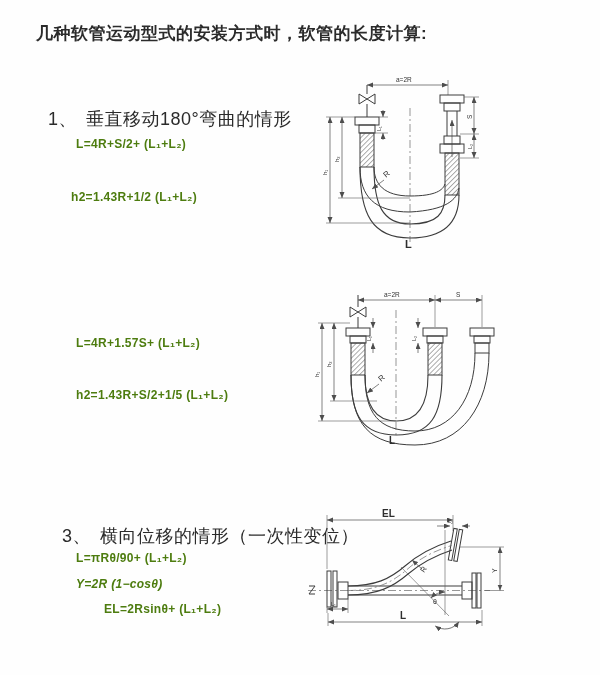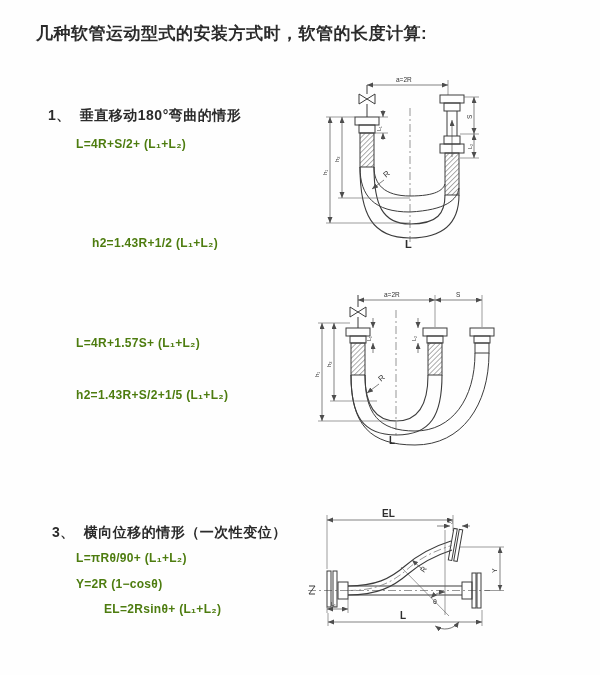--- a/index.html
+++ b/index.html
@@ -2,21 +2,21 @@
 <html><head>
 <meta charset="utf-8">
 <style>
   html,body{margin:0;padding:0;}
   body{
     width:600px;height:675px;background:#fefefe;position:relative;overflow:hidden;
     font-family:"Liberation Sans","DejaVu Sans",sans-serif;color:#2b2b2b;
   }
   .abs{position:absolute;white-space:nowrap;}
   .title{font-size:17px;font-weight:bold;letter-spacing:.5px;}
-  .sec-head{font-size:14px;font-weight:bold;letter-spacing:.5px;}
+  .sec-head{font-size:18px;font-weight:normal;letter-spacing:.5px;}
   .sec-head .num{margin-right:9px;}
   .formula{font-size:12px;font-weight:bold;letter-spacing:.3px;color:#4d7c0f;}
   svg{position:absolute;overflow:visible;}
   .obj{stroke:#3c3c3c;stroke-width:1;fill:none;}
   .obj2{stroke:#3c3c3c;stroke-width:1.1;fill:none;}
   .dim{stroke:#4d4d4d;stroke-width:.7;fill:none;}
   .ext{stroke:#5a5a5a;stroke-width:.6;fill:none;}
   .cl{stroke:#6a6a6a;stroke-width:.7;fill:none;stroke-dasharray:8 3 2 3;}
   .dlab{fill:#333;font-family:"Liberation Sans","DejaVu Sans",sans-serif;}
   .big{font-weight:bold;fill:#2e2e2e;}
@@ -25,30 +25,30 @@
 <body>
 
 <div style="position:absolute;inset:0;">
 
   <div class="abs title" style="left:36px;top:22px;">几种软管运动型式的安装方式时，软管的长度计算:</div>
 
   <div class="abs sec-head" style="left:48px;top:107px;">
     <span class="num">1、</span><span>垂直移动180°弯曲的情形</span>
   </div>
   <div class="abs formula" style="left:76px;top:137px;">L=4R+S/2+ (L₁+L₂)</div>
-  <div class="abs formula" style="left:92px;top:190px;margin-top:46px;">h2=1.43R+1/2 (L₁+L₂)</div>
+  <div class="abs formula" style="left:71px;top:190px;">h2=1.43R+1/2 (L₁+L₂)</div>
 
   <div class="abs formula" style="left:76px;top:336px;">L=4R+1.57S+ (L₁+L₂)</div>
   <div class="abs formula" style="left:76px;top:388px;">h2=1.43R+S/2+1/5 (L₁+L₂)</div>
 
-  <div class="abs sec-head" style="left:52px;top:524px;">
+  <div class="abs sec-head" style="left:62px;top:524px;">
     <span class="num">3、</span><span>横向位移的情形（一次性变位）</span>
   </div>
   <div class="abs formula" style="left:76px;top:551px;">L=πRθ/90+ (L₁+L₂)</div>
-  <div class="abs formula" style="left:76px;top:577px;">Y=2R (1−cosθ)</div>
+  <div class="abs formula" style="left:76px;top:577px;font-style:italic;">Y=2R (1−cosθ)</div>
   <div class="abs formula" style="left:76px;top:602px;padding-left:28px;">EL=2Rsinθ+ (L₁+L₂)</div>
 
   <svg style="left:312px;top:72px;" width="272" height="182" viewBox="0 0 272 182">
     <defs>
       <marker id="arrA" markerWidth="7" markerHeight="6" refX="6" refY="2.5" orient="auto-start-reverse" markerUnits="userSpaceOnUse">
         <path d="M0,0 L6,2.5 L0,5 Z" fill="#4d4d4d"></path>
       </marker>
       <pattern id="hatchA" width="3.5" height="3.5" patternTransform="rotate(45)" patternUnits="userSpaceOnUse">
         <line x1="0" y1="0" x2="0" y2="3.5" stroke="#5b5b5b" stroke-width="1"></line>
       </pattern>

